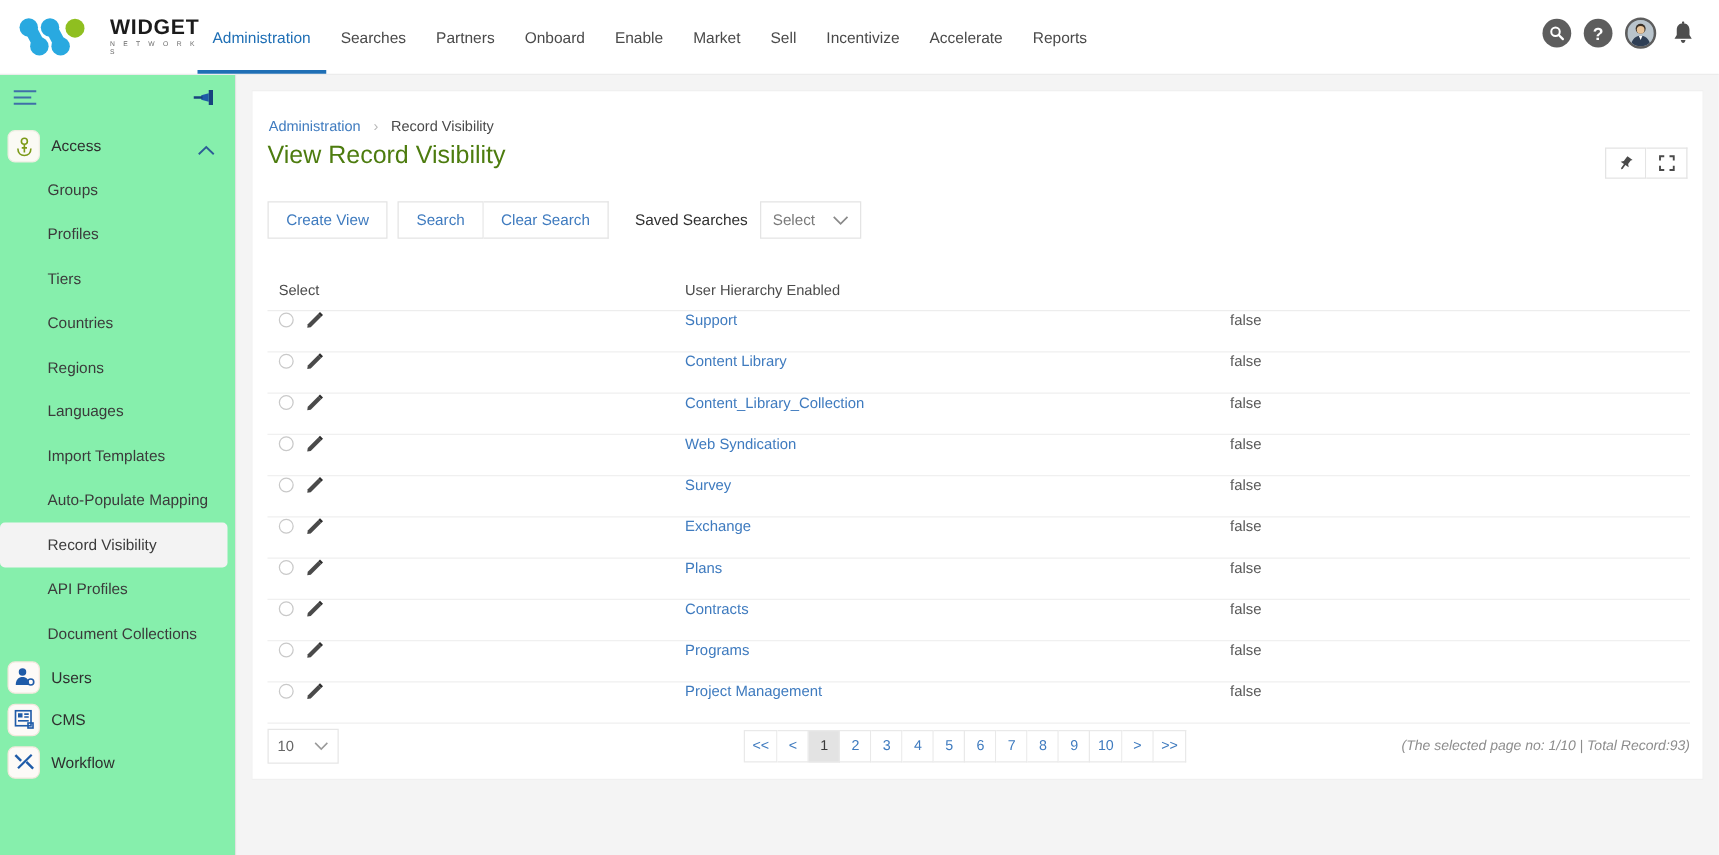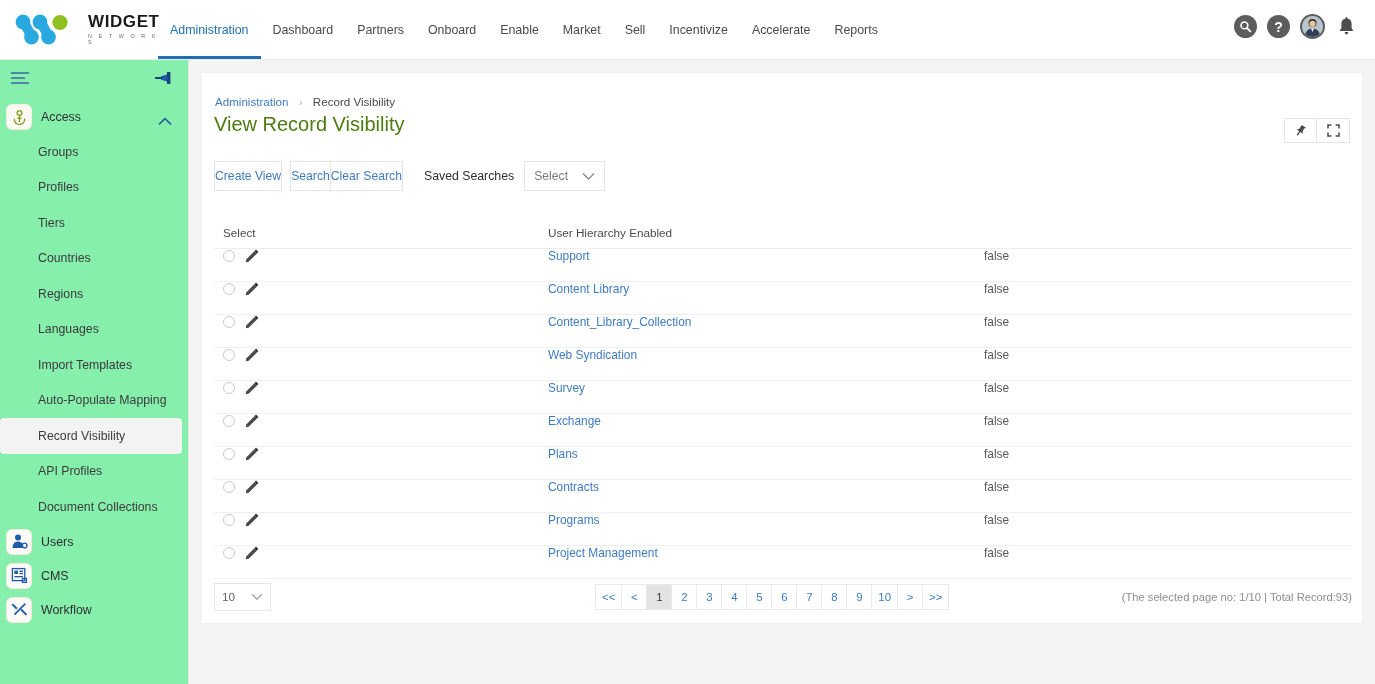--- a/index.html
+++ b/index.html
@@ -100,21 +100,21 @@
   .panel-tools { position: absolute; top: 45px; right: 12px; display: flex; }
   .tool-btn {
     width: 33px; height: 25px; border: 1px solid #e4e4e4;
     display: flex; align-items: center; justify-content: center;
     background: #fff; cursor: pointer;
   }
   .tool-btn + .tool-btn { border-left: none; }
 
   .toolbar { position: absolute; top: 88px; left: 12px; display: flex; align-items: center; }
   .btn {
-    height: 30px; padding: 0 0; background: #fff;
+    height: 30px; padding: 0 14px; background: #fff;
     border: 1px solid #e4e4e4; font-size: 12.2px; color: #3f7bbf;
     display: flex; align-items: center; cursor: pointer;
     font-family: "Liberation Sans", sans-serif;
   }
   .btn-group { display: flex; margin-left: 8px; align-items: flex-end; }
   .btn-group .btn + .btn { border-left: none; }
   .saved-label { font-size: 12.3px; color: #2f2f2f; margin-left: 21px; margin-right: 10px; }
   .select-box {
     height: 30px; min-width: 74px; padding: 0 9px;
     border: 1px solid #e4e4e4; background: #fff;
@@ -152,21 +152,21 @@
   }
   .pager { position: absolute; left: 381px; display: flex; }
   .pg {
     min-width: 25px; height: 26px; padding: 0 6px;
     border: 1px solid #e9e9e9; background: #fff;
     display: flex; align-items: center; justify-content: center;
     font-size: 11.4px; color: #3f7bbf; cursor: pointer;
   }
   .pg + .pg { border-left: none; }
   .pg.active { background: #e3e3e3; color: #3b3b3b; }
-  .rec-info { position: absolute; right: 0; font-size: 11.2px; color: #8d8d8d; }
+  .rec-info { position: absolute; right: 0; font-size: 11.2px; color: #8d8d8d; font-style: italic; }
 </style>
 </head>
 <body>
 
 <div class="topbar">
   <div class="logo-wrap">
     <div class="logo-mark">
       <svg width="54" height="34" viewBox="0 0 54 34">
         <g fill="#29a9e0">
           <circle cx="9" cy="9" r="7.4"></circle>
@@ -179,21 +179,21 @@
         <circle cx="46" cy="9.5" r="7.6" fill="#8fbf20"></circle>
       </svg>
     </div>
     <div class="logo-text">
       <div class="logo-title">WIDGET</div>
       <div class="logo-sub">N E T W O R K S</div>
     </div>
   </div>
   <div class="mainnav" id="mainnav">
       <div class="navitem active">Administration</div>
-      <div class="navitem">Dashboard</div>
+      <div class="navitem">Searches</div>
       <div class="navitem">Partners</div>
       <div class="navitem">Onboard</div>
       <div class="navitem">Enable</div>
       <div class="navitem">Market</div>
       <div class="navitem">Sell</div>
       <div class="navitem">Incentivize</div>
       <div class="navitem">Accelerate</div>
       <div class="navitem">Reports</div>
     </div>
   <div class="top-icons">

